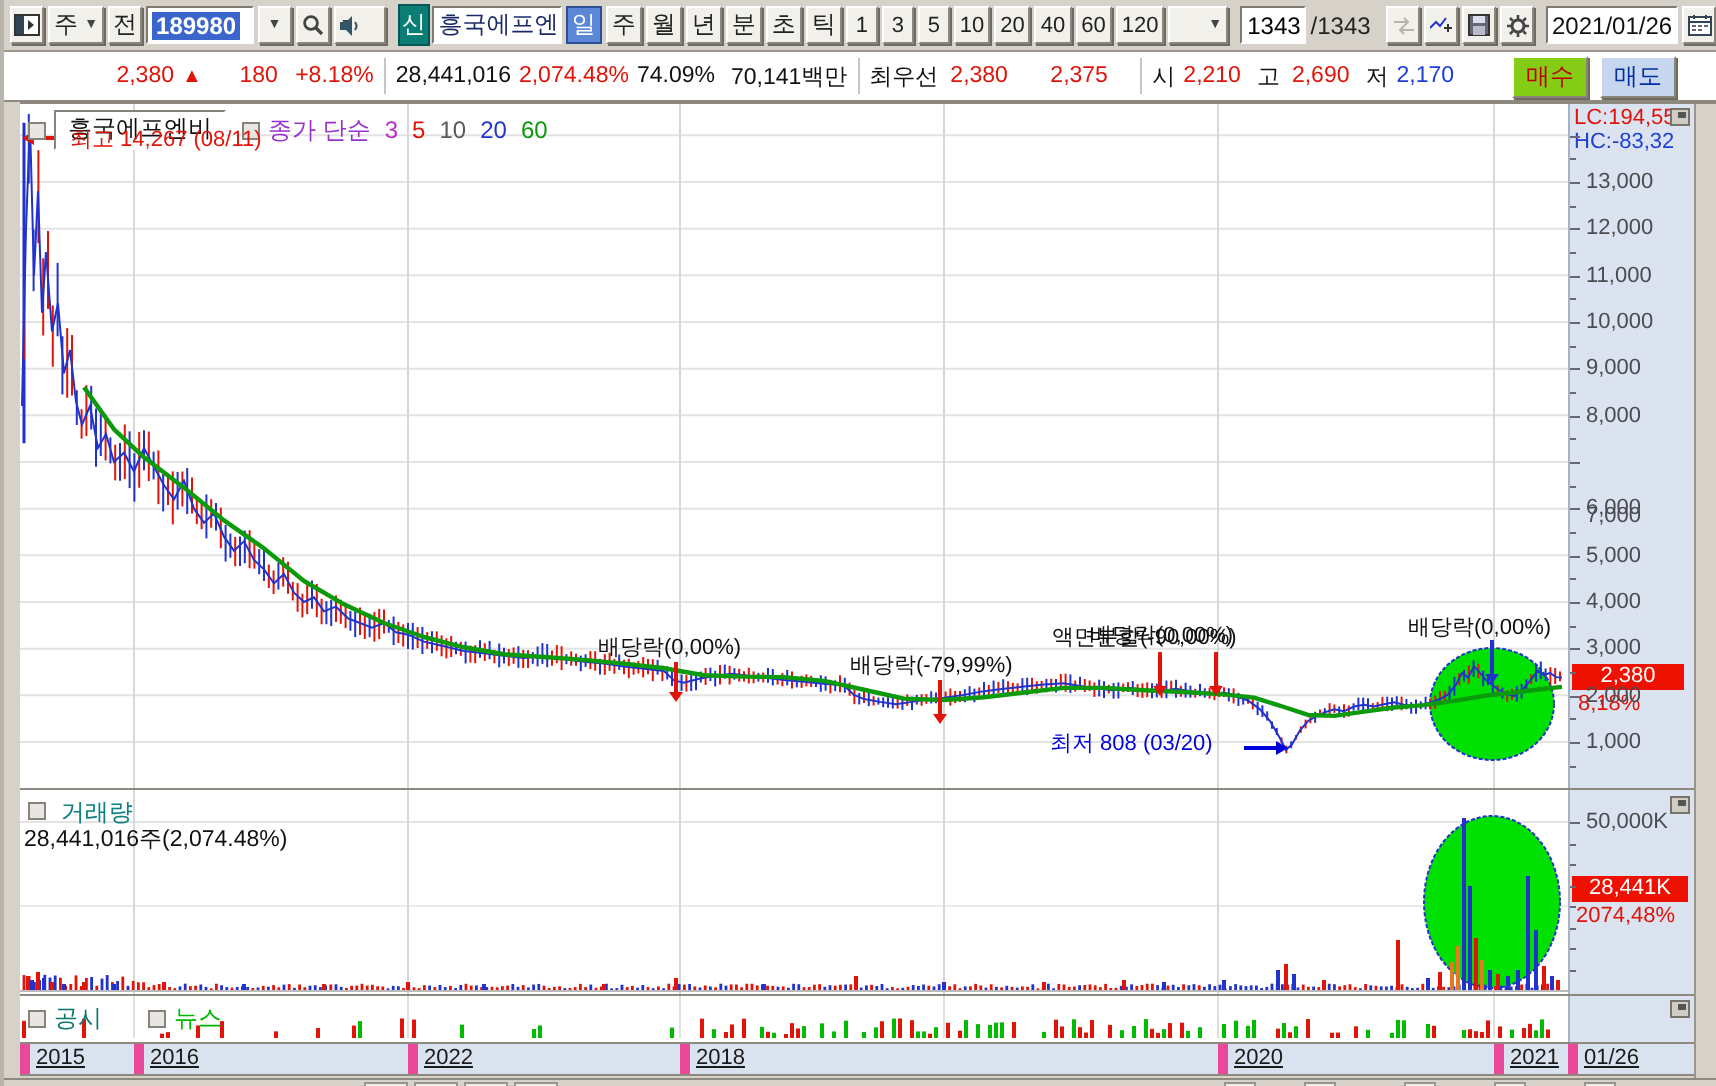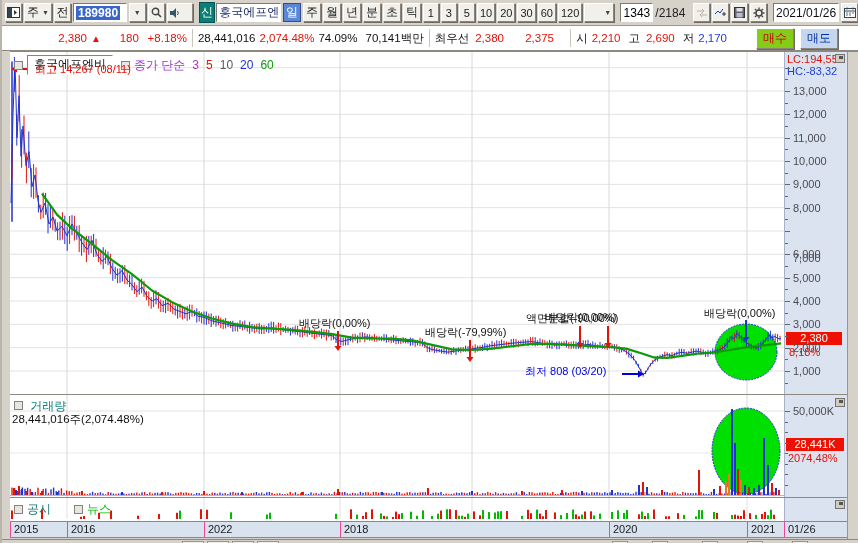--- a/index.html
+++ b/index.html
@@ -50,22 +50,22 @@
   .chk{display:inline-block;width:7px;height:7px;background:#e8e6e0;border:1px solid #87837b;margin-right:4px;}
   #price-header{left:12px;top:55px;position:absolute;display:flex;align-items:center;font-size:12px;}
   #stock-tab{background:#fff;border:1px solid #87837b;border-bottom-color:#fff;border-right-color:#fff;
              padding:0 6px 1px 6px;color:#111;margin-right:8px;}
   .legend-num{margin-left:7px;}
   #volume-header{left:12px;top:398px;position:absolute;font-size:12px;}
   #volume-detail{left:10px;top:412px;position:absolute;font-size:11.5px;color:#111;}
   #news-header{left:12px;top:501px;position:absolute;display:flex;align-items:center;font-size:12px;}
   #timeline{left:8px;top:521px;width:837px;height:17px;background:#d9e2ef;border-top:1px solid #8d897f;
             border-bottom:1px solid #8d897f;position:absolute;box-sizing:border-box;}
-  .tl-cell{position:absolute;top:0;height:15px;border-left:1px solid #ec4899;font-size:11px;color:#1a1a1a;
-           padding:1px 0 0 3px;box-sizing:border-box;overflow:hidden;}
+  .tl-cell{position:absolute;top:0;height:15px;border-left:5px solid #ec4899;font-size:11px;color:#1a1a1a;
+           padding:1px 0 0 3px;box-sizing:border-box;overflow:hidden;text-decoration:underline;}
   .anno{position:absolute;font-size:11px;white-space:nowrap;}
   #bottom-strip{left:0;top:539px;width:858px;height:4px;background:#d6d2ca;position:absolute;border-top:1px solid #8d897f;}
   .frag{position:absolute;top:1px;height:3px;background:#f0eee8;border:1px solid #9a968e;border-bottom:none;}
   #right-strip{left:845px;top:52px;width:13px;height:487px;background:#d6d2ca;position:absolute;
                border-left:1px solid #9a968e;}
   svg{position:absolute;}
 </style>
 </head>
 <body>
 
@@ -120,32 +120,32 @@
         <div class="tbtn">분</div>
         <div class="tbtn">초</div>
         <div class="tbtn">틱</div>
       </div>
     <div id="minute-group" style="display:flex;">
         <div class="tbtn num">1</div>
         <div class="tbtn num">3</div>
         <div class="tbtn num">5</div>
         <div class="tbtn num">10</div>
         <div class="tbtn num">20</div>
-        <div class="tbtn num">30</div>
+        <div class="tbtn num">40</div>
         <div class="tbtn num">60</div>
         <div class="tbtn num">120</div>
       </div>
     <div class="tbtn" style="width:32px;justify-content:flex-end;">
         <span class="darr">▼</span>
       </div>
     <div class="sep-sp"></div>
     <div class="tinput" style="width:36px;justify-content:flex-end;">
         <span>1343</span>
       </div>
-    <span style="font-size:12px;color:#222;margin-right:8px;">/2184</span>
+    <span style="font-size:12px;color:#222;margin-right:8px;">/1343</span>
     <div class="tbtn">
       <svg class="icon-svg" width="12" height="10" viewBox="0 0 12 10">
           <path d="M1 3 H8 M6 1 L8 3 L6 5" stroke="#b8b4ac" fill="none"></path>
           <path d="M11 7 H4 M6 5 L4 7 L6 9" stroke="#b8b4ac" fill="none"></path>
         </svg>
     </div>
     <div class="tbtn">
       <svg class="icon-svg" width="12" height="11" viewBox="0 0 12 11">
           <polyline points="0,7 3,4 5,6 8,2" fill="none" stroke="#2233cc"></polyline>
           <path d="M9 5 V9 M7 7 H11" stroke="#333"></path>

